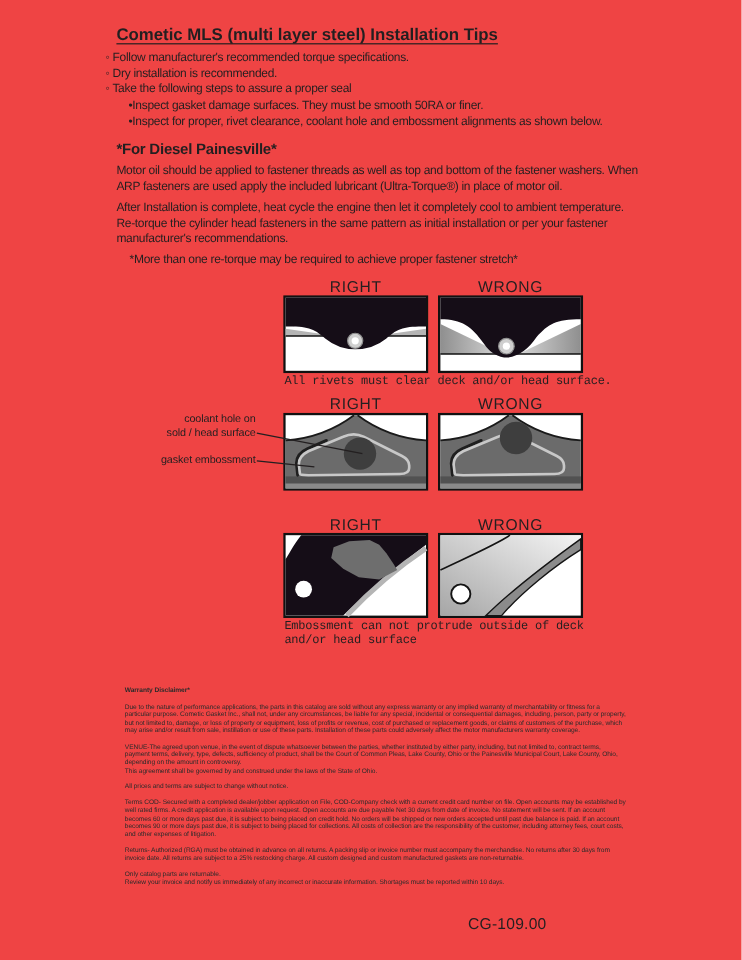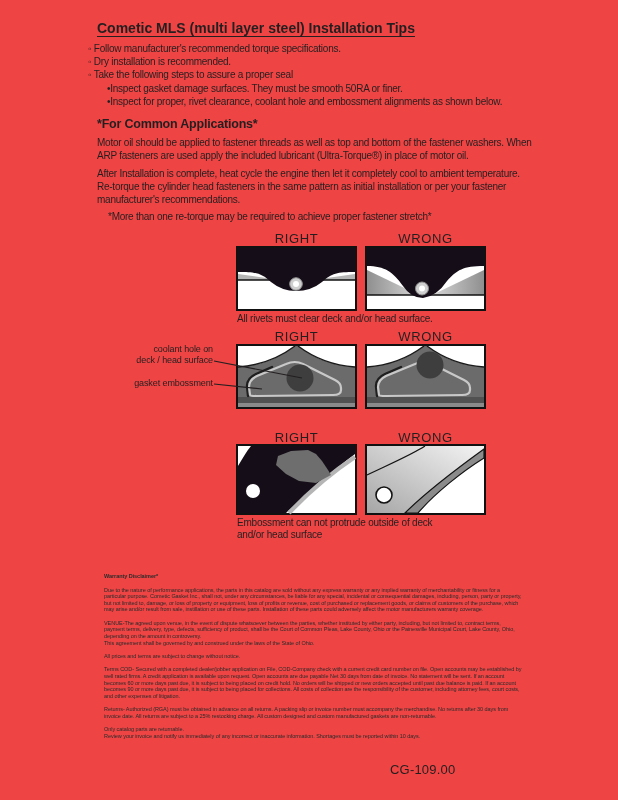--- a/index.html
+++ b/index.html
@@ -3,21 +3,21 @@
 <meta charset="utf-8">
 <style>
   html,body{margin:0;padding:0;background:#ffffff;}
   .page{position:relative;width:618px;height:800px;background:#ef4444;overflow:hidden;
         font-family:"Liberation Sans", sans-serif;color:#231f20;}
   .abs{position:absolute;}
   .title{font-size:14px;font-weight:bold;text-decoration:underline;text-underline-offset:3px;letter-spacing:0;}
   .body-t{font-size:10px;line-height:13px;letter-spacing:-0.25px;}
   .h2{font-size:12.5px;font-weight:bold;letter-spacing:-0.2px;}
   .rw{font-size:13px;width:121px;text-align:center;letter-spacing:0.6px;}
-  .cap{font-size:10px;letter-spacing:-0.2px;line-height:12px;}
+  .cap{font-size:10px;letter-spacing:-0.2px;line-height:12px;font-family:Liberation Mono, monospace;}
   .lbl{font-size:9px;line-height:11px;text-align:right;letter-spacing:-0.1px;}
   .bullets div{font-size:10px;line-height:13.2px;letter-spacing:-0.25px;}
   .sub{padding-left:19px;}
   .box{position:absolute;width:121px;height:65px;}
   .box svg,.box3 svg{display:block;}
   .box3{position:absolute;width:121px;height:71px;}
   .fine{width:418px;font-size:5.5px;line-height:6.6px;letter-spacing:-0.05px;color:#2b2b2b;}
   .fine .fh{font-weight:bold;margin:0 0 7px;}
   .fine p{margin:0 0 6.8px;}
   .fine .tight{margin:0;}
@@ -31,21 +31,21 @@
   <div class="abs title" style="left:97px;top:20px;">Cometic MLS (multi layer steel) Installation Tips</div>
 
   <div class="abs bullets" style="left:88px;top:42px;width:470px;">
     <div><span>◦</span> <span>Follow manufacturer's recommended torque specifications.</span></div>
     <div><span>◦</span> <span>Dry installation is recommended.</span></div>
     <div><span>◦</span> <span>Take the following steps to assure a proper seal</span></div>
     <div class="sub"><span>•</span><span>Inspect gasket damage surfaces.  They must be smooth 50RA or finer.</span></div>
     <div class="sub"><span>•</span><span>Inspect for proper, rivet clearance, coolant hole and embossment alignments as shown below.</span></div>
   </div>
 
-  <div class="abs h2" style="left:97px;top:117px;">*For Common Applications*</div>
+  <div class="abs h2" style="left:97px;top:117px;">*For Diesel Painesville*</div>
   <div class="abs body-t" style="left:97px;top:136px;width:440px;">Motor oil should be applied to fastener threads as well as top and bottom of the fastener washers. When ARP fasteners are used apply the included lubricant (Ultra-Torque®) in place of motor oil.</div>
   <div class="abs body-t" style="left:97px;top:167px;width:440px;">After Installation is complete, heat cycle the engine then let it completely cool to ambient temperature. Re-torque the cylinder head fasteners in the same pattern as initial installation or per your fastener manufacturer's recommendations.</div>
   <div class="abs body-t" style="left:108px;top:210px;width:450px;">*More than one re-torque may be required to achieve proper fastener stretch*</div>
 
   <div class="abs rw" style="left:236px;top:231px;">RIGHT</div>
   <div class="abs rw" style="left:365px;top:231px;">WRONG</div>
 
   <div class="box" style="left:236px;top:246px;">
     <svg width="121" height="65" viewBox="0 0 121 65">
       <rect x="1" y="1" width="119" height="63" fill="#ffffff" stroke="#111111" stroke-width="2"></rect>
@@ -78,21 +78,21 @@
       <circle cx="57" cy="42.5" r="3" fill="#ffffff"></circle>
     </svg>
   </div>
   <div class="abs cap" style="left:237px;top:313px;">All rivets must clear deck and/or head surface.</div>
 
   <div class="abs rw" style="left:236px;top:329px;">RIGHT</div>
   <div class="abs rw" style="left:365px;top:329px;">WRONG</div>
 
   <div class="abs lbl" style="left:118px;top:344px;width:95px;">
     <div>coolant hole on</div>
-    <div>deck / head surface</div>
+    <div>sold / head surface</div>
   </div>
   <div class="abs lbl" style="left:118px;top:378px;width:95px;">gasket embossment</div>
 
   <div class="box" style="left:236px;top:344px;">
     <svg width="121" height="65" viewBox="0 0 121 65">
       <rect x="1" y="1" width="119" height="63" fill="#ffffff" stroke="#111111" stroke-width="2"></rect>
       <path d="M2,63 L2,23 C30,21 47,11 59,2 L62,2 C74,11 91,21 119,23 L119,63 Z" fill="#6b6b6b"></path>
       <rect x="2" y="53" width="117" height="6" fill="#515151"></rect>
       <rect x="2" y="59" width="117" height="4" fill="#8a8a8a"></rect>
       <path d="M2,23 C30,21 47,11 59,2 M62,2 C74,11 91,21 119,23" fill="none" stroke="#1a1a1a" stroke-width="1.5"></path>

